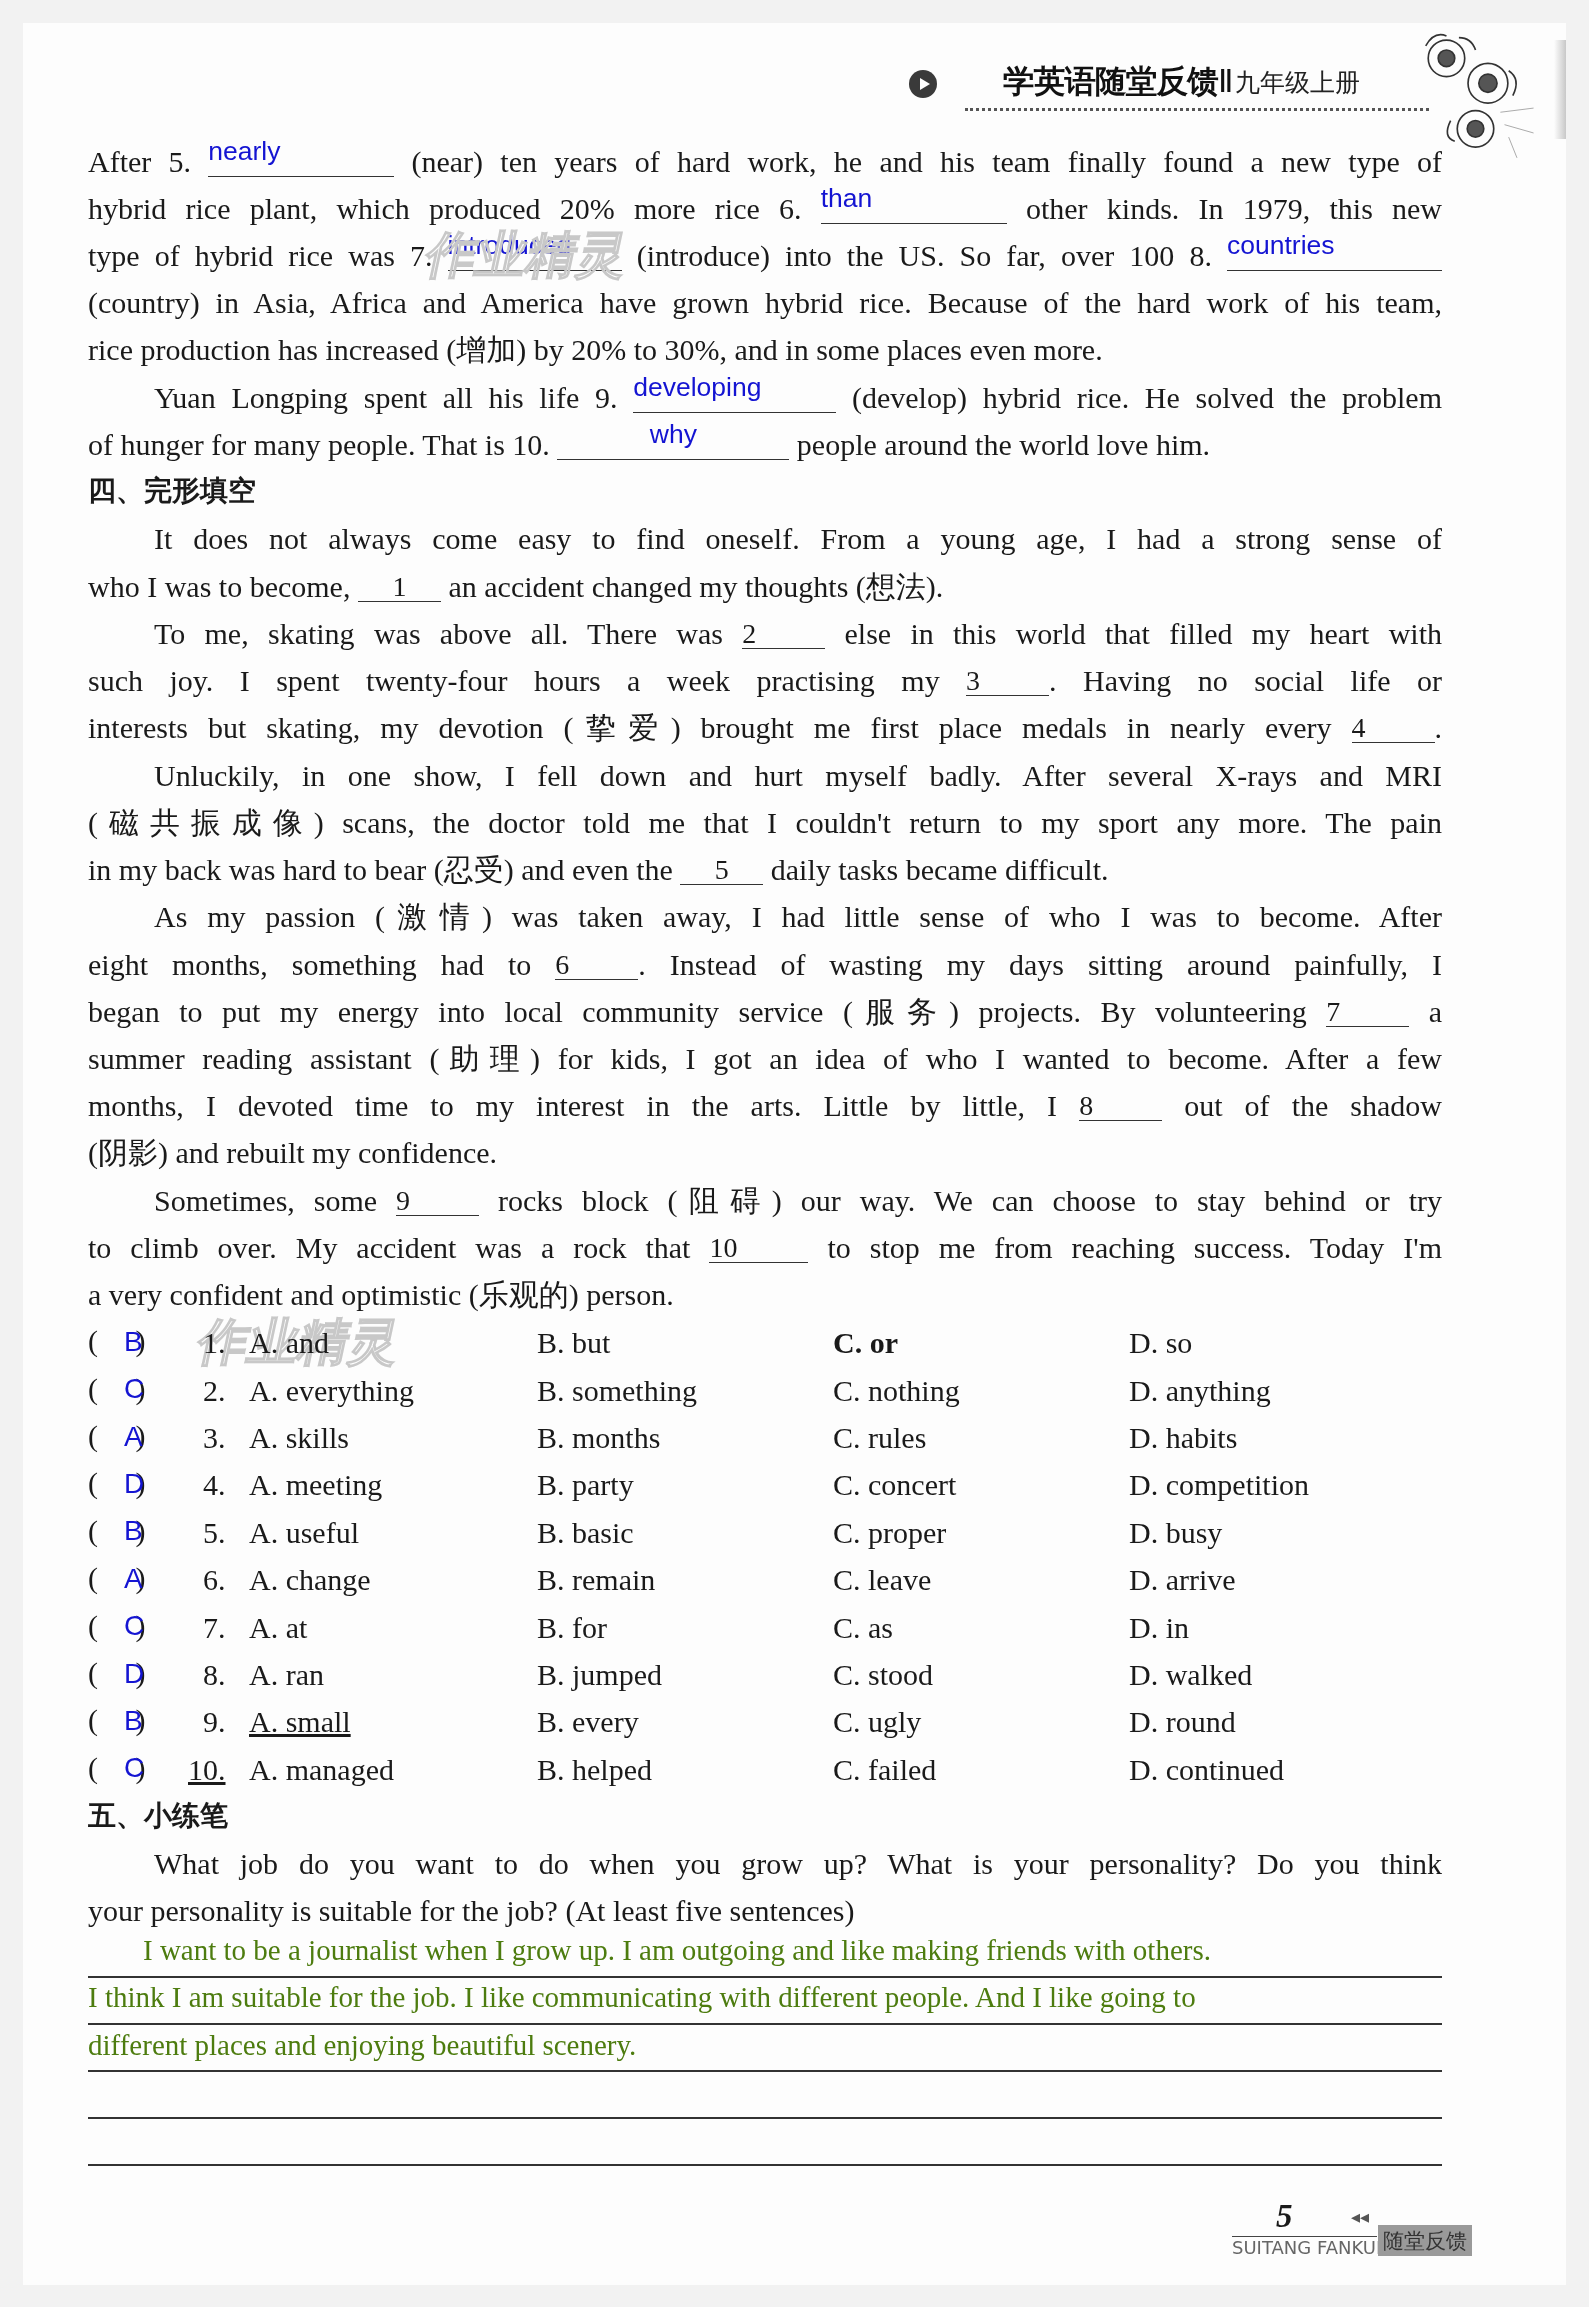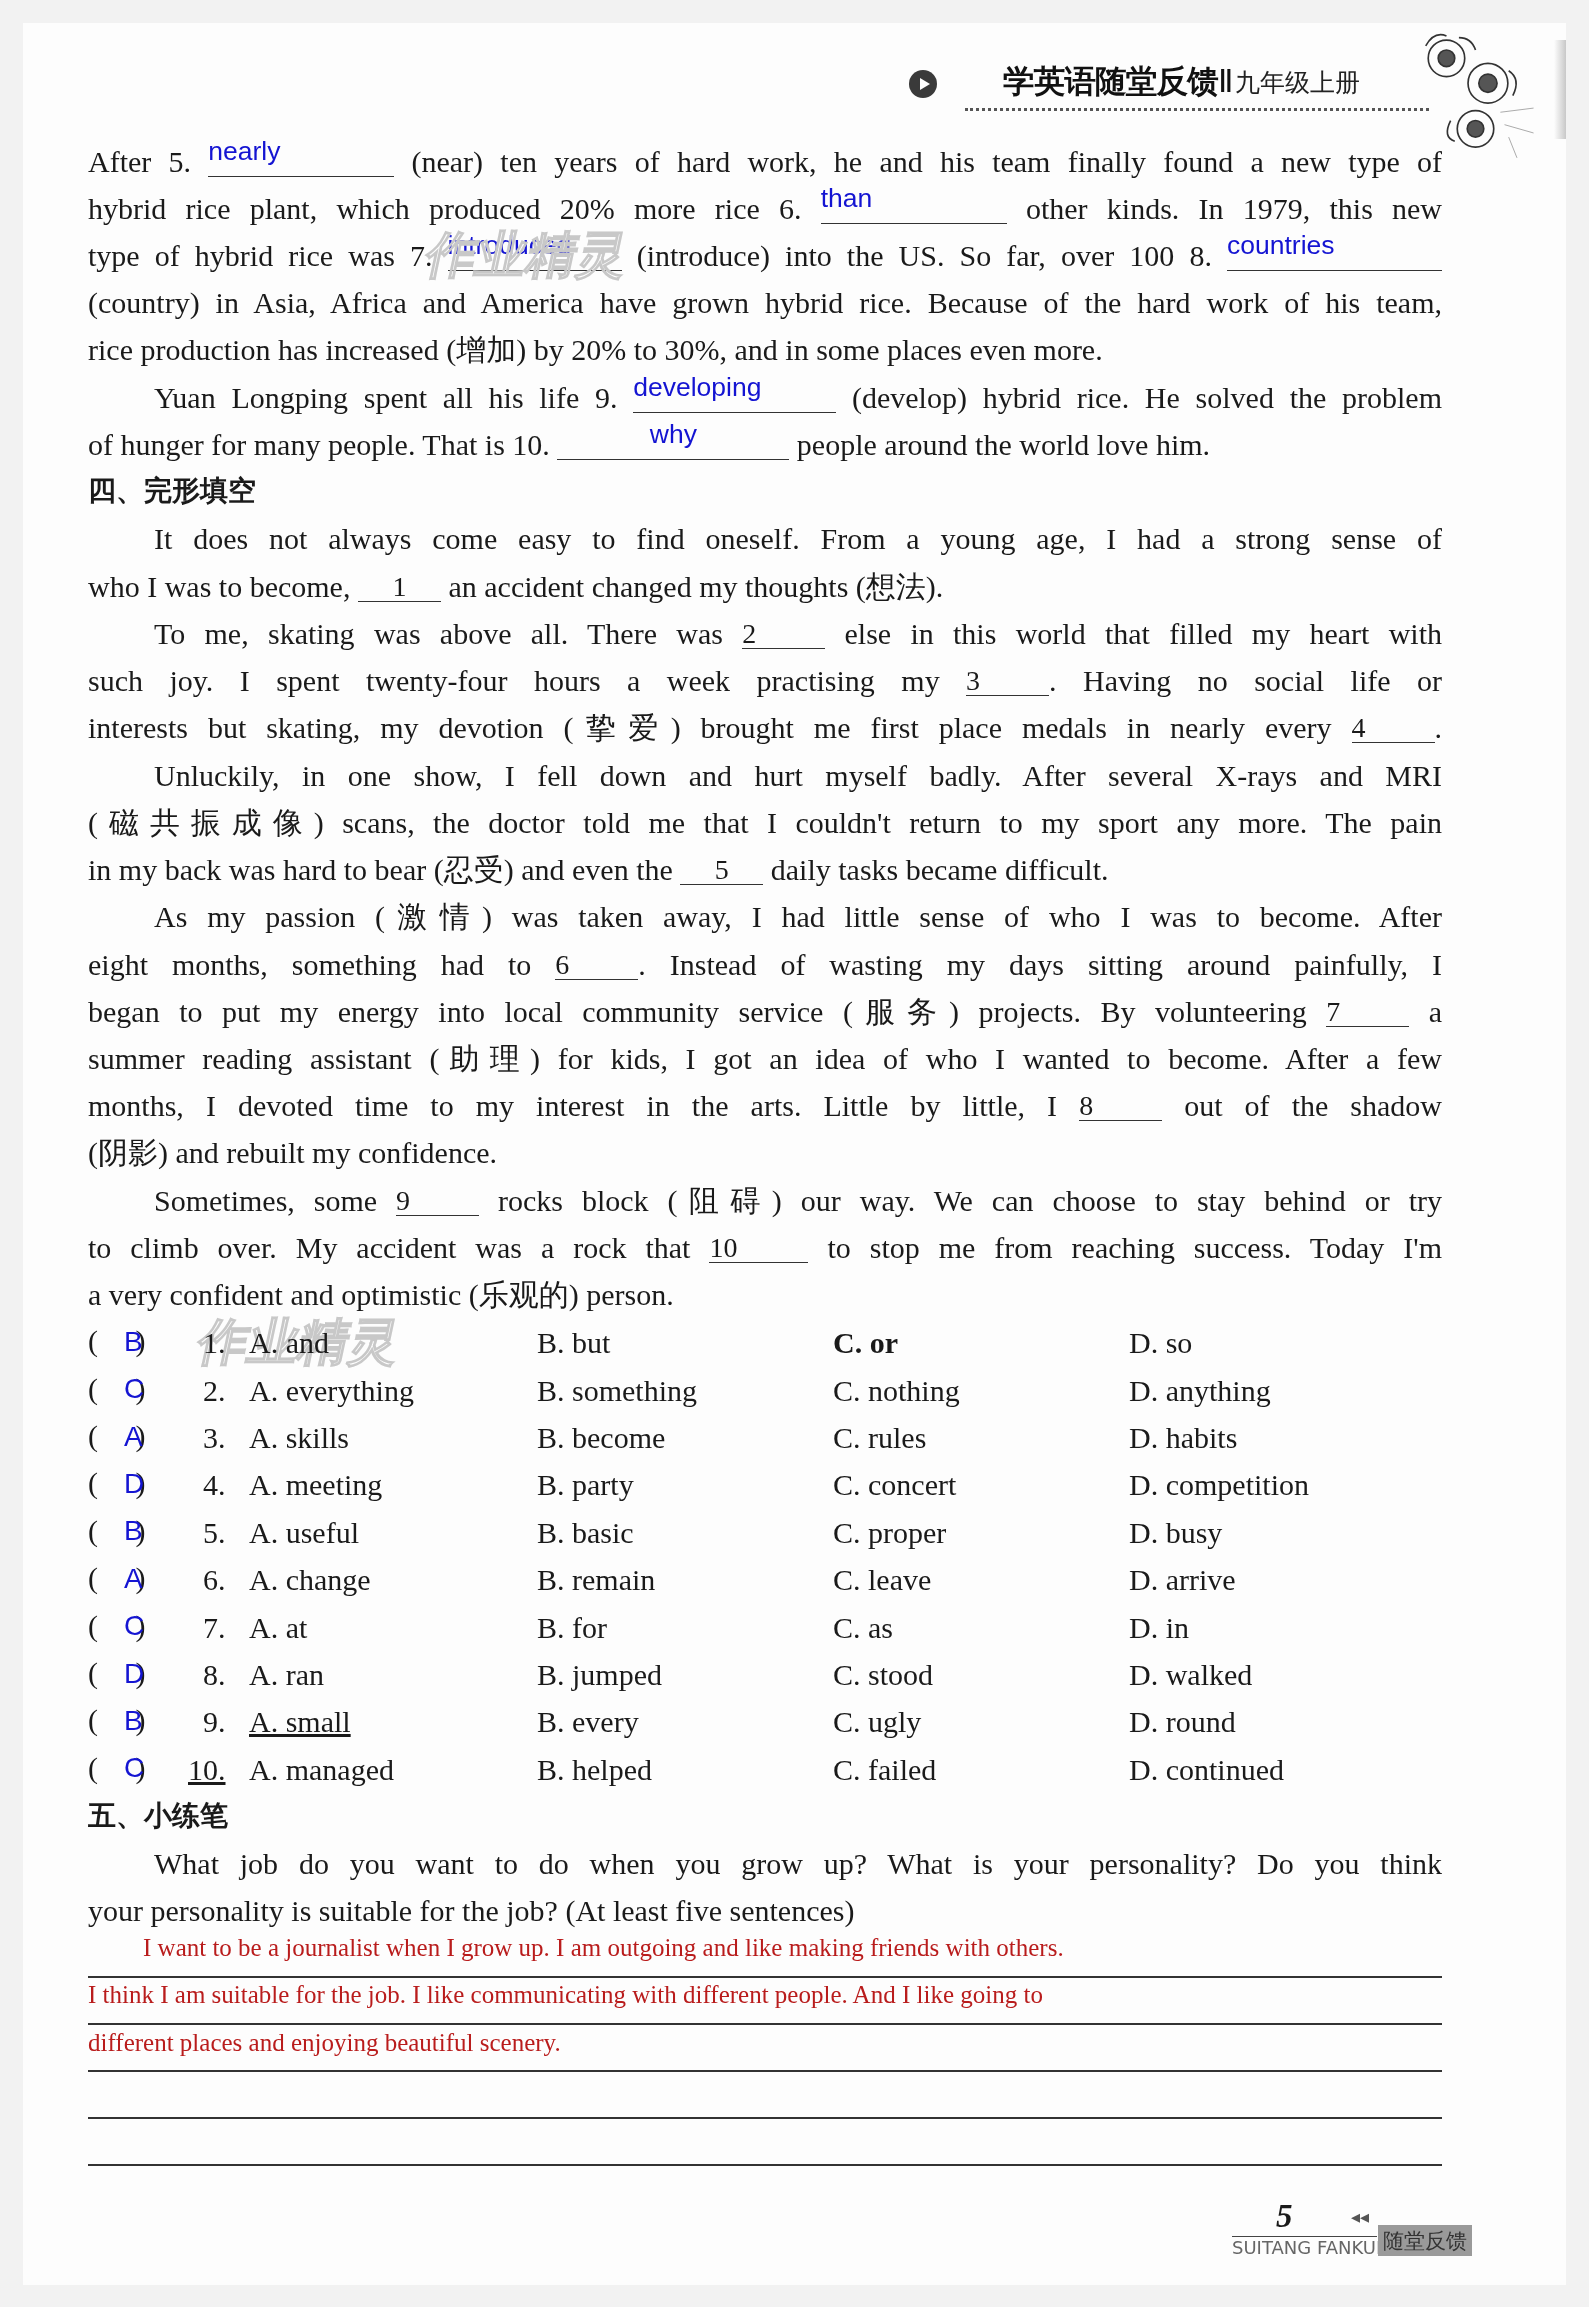--- a/index.html
+++ b/index.html
@@ -21,21 +21,21 @@
   .blank{display:inline-block;border-bottom:1.7px solid #333;text-align:center;position:relative;height:33px;vertical-align:top;}
   .ans{color:#1414d2;font-family:"Liberation Sans",sans-serif;font-size:26.5px;position:relative;top:-11.6px;}
   .num{font-size:28px;}
   .sec{position:absolute;left:88px;font-family:"DejaVu Sans",sans-serif;font-weight:bold;font-size:28px;}
   
   .opt{position:absolute;font-size:30px;line-height:38px;white-space:nowrap;}
   .paren{position:absolute;left:88px;font-size:30px;}
   .choice{color:#1414d2;font-family:"Liberation Sans",sans-serif;font-size:28px;position:absolute;left:124px;}
   
   .wline{position:absolute;left:88px;width:1354px;border-top:2.5px solid #333;}
-  .wtext{position:absolute;color:#b91c1c;font-size:25px;white-space:nowrap;}
+  .wtext{position:absolute;color:#4d7c0f;font-size:29px;white-space:nowrap;}
   .watermark{position:absolute;color:transparent;-webkit-text-stroke:1.2px #c8c8c8;font-family:"DejaVu Sans",sans-serif;font-size:50px;font-weight:bold;transform:skew(-12deg);}
   
   .pnum{position:absolute;left:1276px;top:2198px;font-weight:bold;font-style:italic;font-size:33px;}
   .parrows{position:absolute;left:1351px;top:2206px;font-size:18px;color:#555;}
   .fline{position:absolute;left:1232px;top:2236px;width:145px;border-top:1.7px solid #444;}
   .ftext{position:absolute;left:1232px;top:2237px;font-family:"DejaVu Sans",sans-serif;font-size:18px;color:#666;}
   .fbadge{position:absolute;left:1378px;top:2225px;background:#9a9a9a;color:#333;font-family:"DejaVu Sans",sans-serif;font-size:21px;padding:1.7px 5px;}
 </style>
 </head>
 <body>
@@ -129,21 +129,21 @@
       <div class="opt" style="top: 1372px; left: 249px;">A. everything</div>
       <div class="opt" style="top: 1372px; left: 537px;">B. something</div>
       <div class="opt" style="top: 1372px; left: 833px;">C. nothing</div>
       <div class="opt" style="top: 1372px; left: 1129px;">D. anything</div>
     </div>
     <div>
       <div class="paren" style="top: 1419px;">(&nbsp;&nbsp;&nbsp;&nbsp;&nbsp;)</div>
       <div class="choice" style="top: 1421px;">A</div>
       <div class="opt" style="top: 1419px; left: 203px;">3.</div>
       <div class="opt" style="top: 1419px; left: 249px;">A. skills</div>
-      <div class="opt" style="top: 1419px; left: 537px;">B. become</div>
+      <div class="opt" style="top: 1419px; left: 537px;">B. months</div>
       <div class="opt" style="top: 1419px; left: 833px;">C. rules</div>
       <div class="opt" style="top: 1419px; left: 1129px;">D. habits</div>
     </div>
     <div>
       <div class="paren" style="top: 1466px;">(&nbsp;&nbsp;&nbsp;&nbsp;&nbsp;)</div>
       <div class="choice" style="top: 1468px;">D</div>
       <div class="opt" style="top: 1466px; left: 203px;">4.</div>
       <div class="opt" style="top: 1466px; left: 249px;">A. meeting</div>
       <div class="opt" style="top: 1466px; left: 537px;">B. party</div>
       <div class="opt" style="top: 1466px; left: 833px;">C. concert</div>

